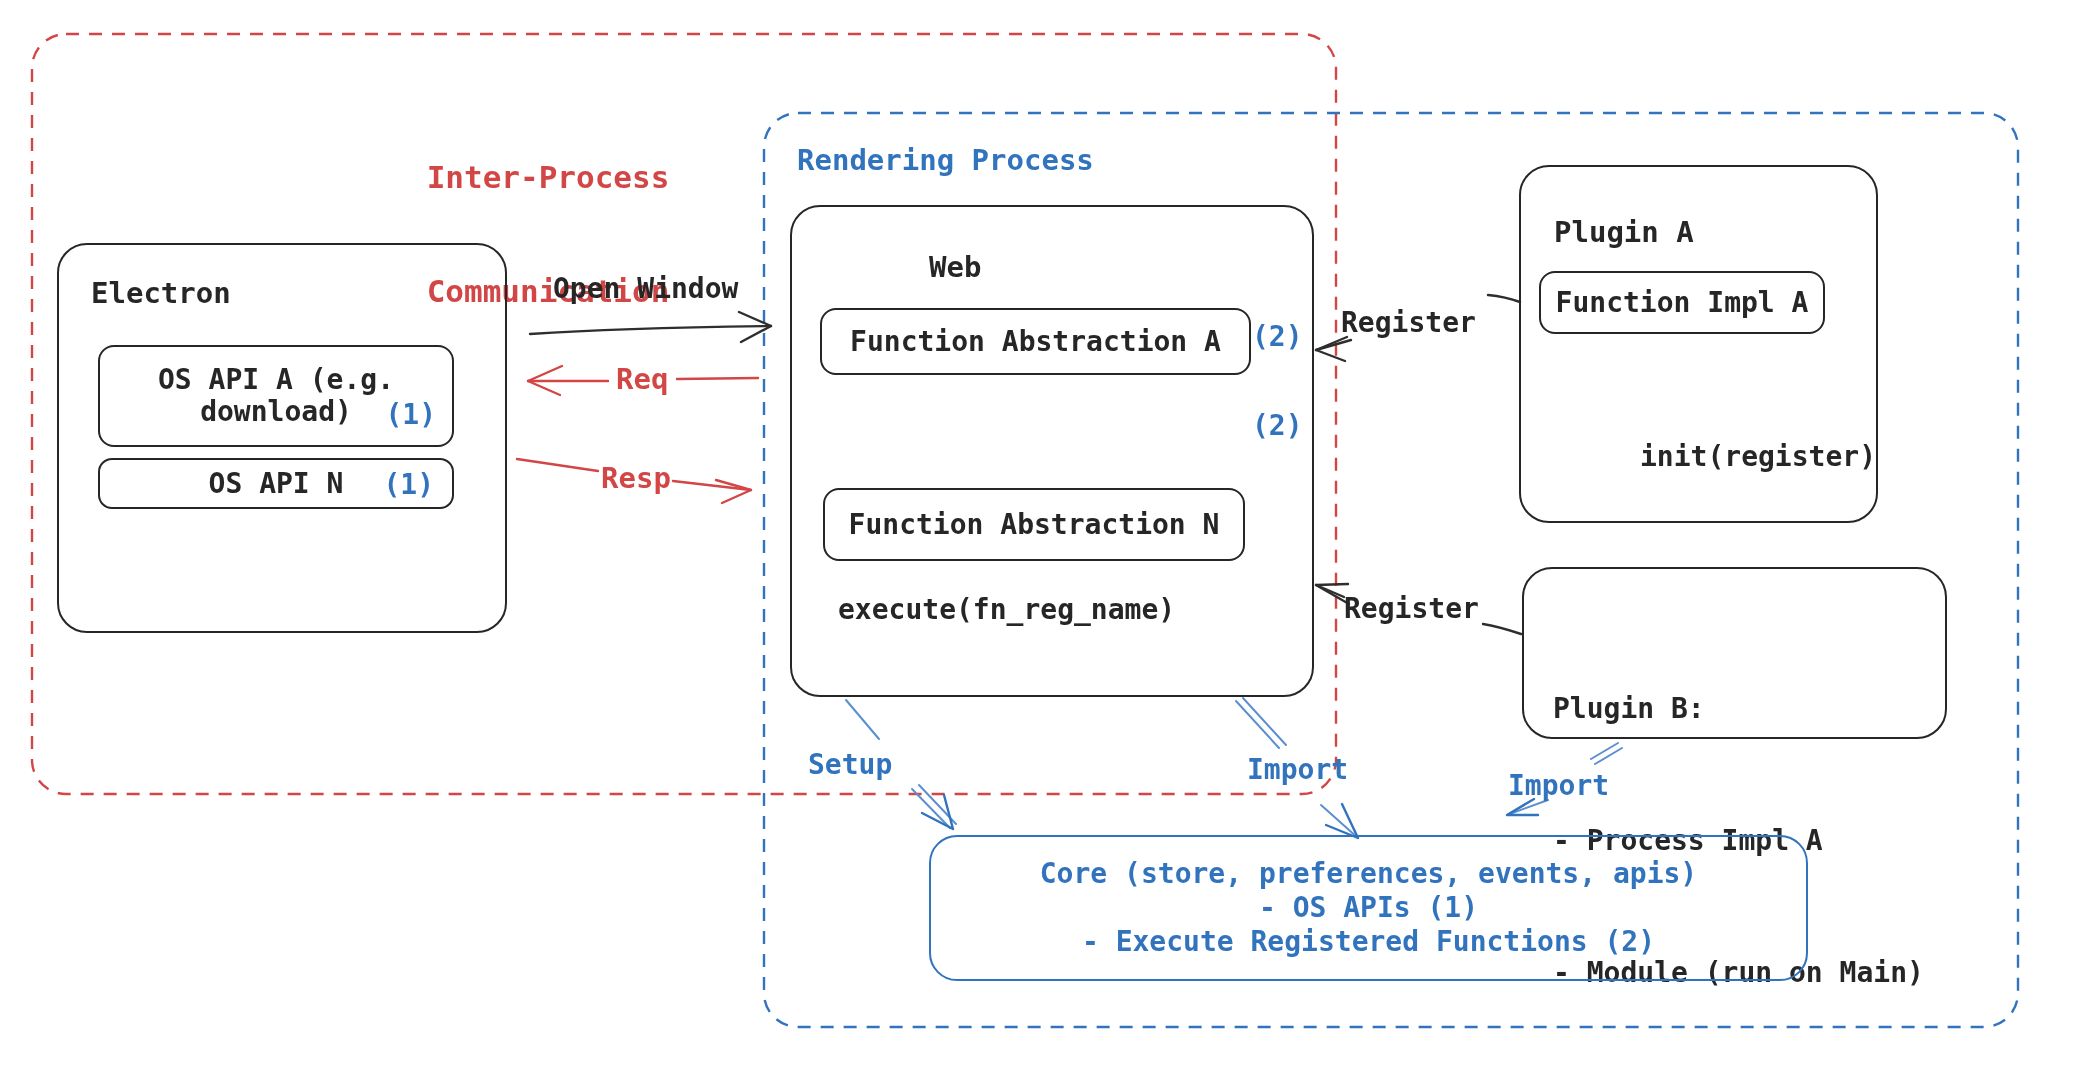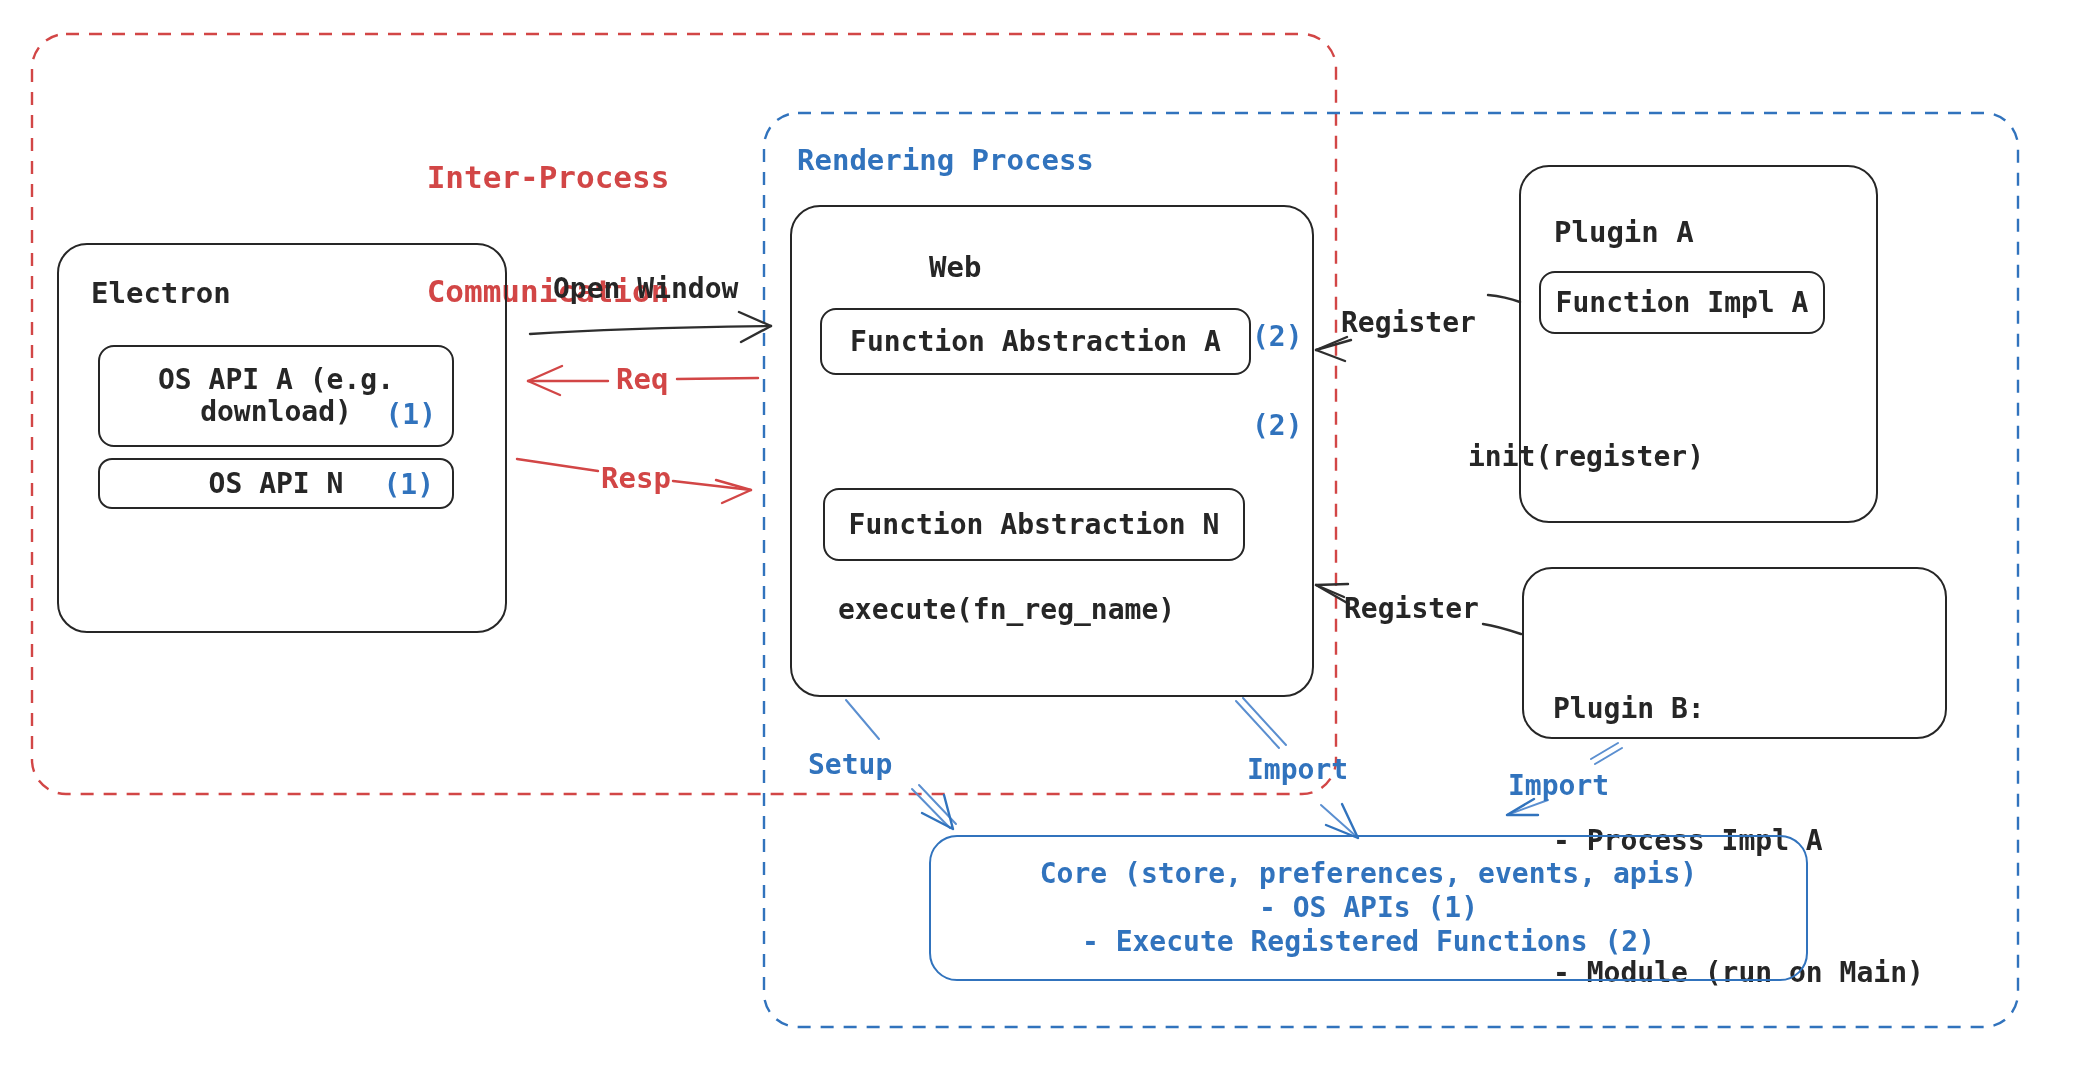--- a/index.html
+++ b/index.html
@@ -117,21 +117,21 @@
   </div>
 
   <div class="lbl" style="left:838px;top:593px;">execute(fn_reg_name)</div>
 
   <div class="box" style="left:1519px;top:165px;width:355px;height:354px;"></div>
   <div class="lbl sz29" style="left:1554px;top:215px;">Plugin A</div>
 
   <div class="inner" style="left:1539px;top:271px;width:282px;height:59px;">
     <span>Function Impl A</span>
   </div>
-  <div class="lbl" style="left:1468px;top:440px;">init(register)</div>
+  <div class="lbl" style="left:1640px;top:440px;">init(register)</div>
 
   <div class="box" style="left:1522px;top:567px;width:421px;height:168px;"></div>
   <div class="lbl" style="left:1553px;top:599px;line-height:44px;">
     <div>Plugin B:</div>
     <div>- Process Impl A</div>
     <div>- Module (run on Main)</div>
   </div>
 
   <div class="inner inner-col blue" style="left:929px;top:835px;width:875px;height:142px;border-color:var(--blue,#3173bd);border-radius:28px;line-height:34px;">
     <div>Core (store, preferences, events, apis)</div>

